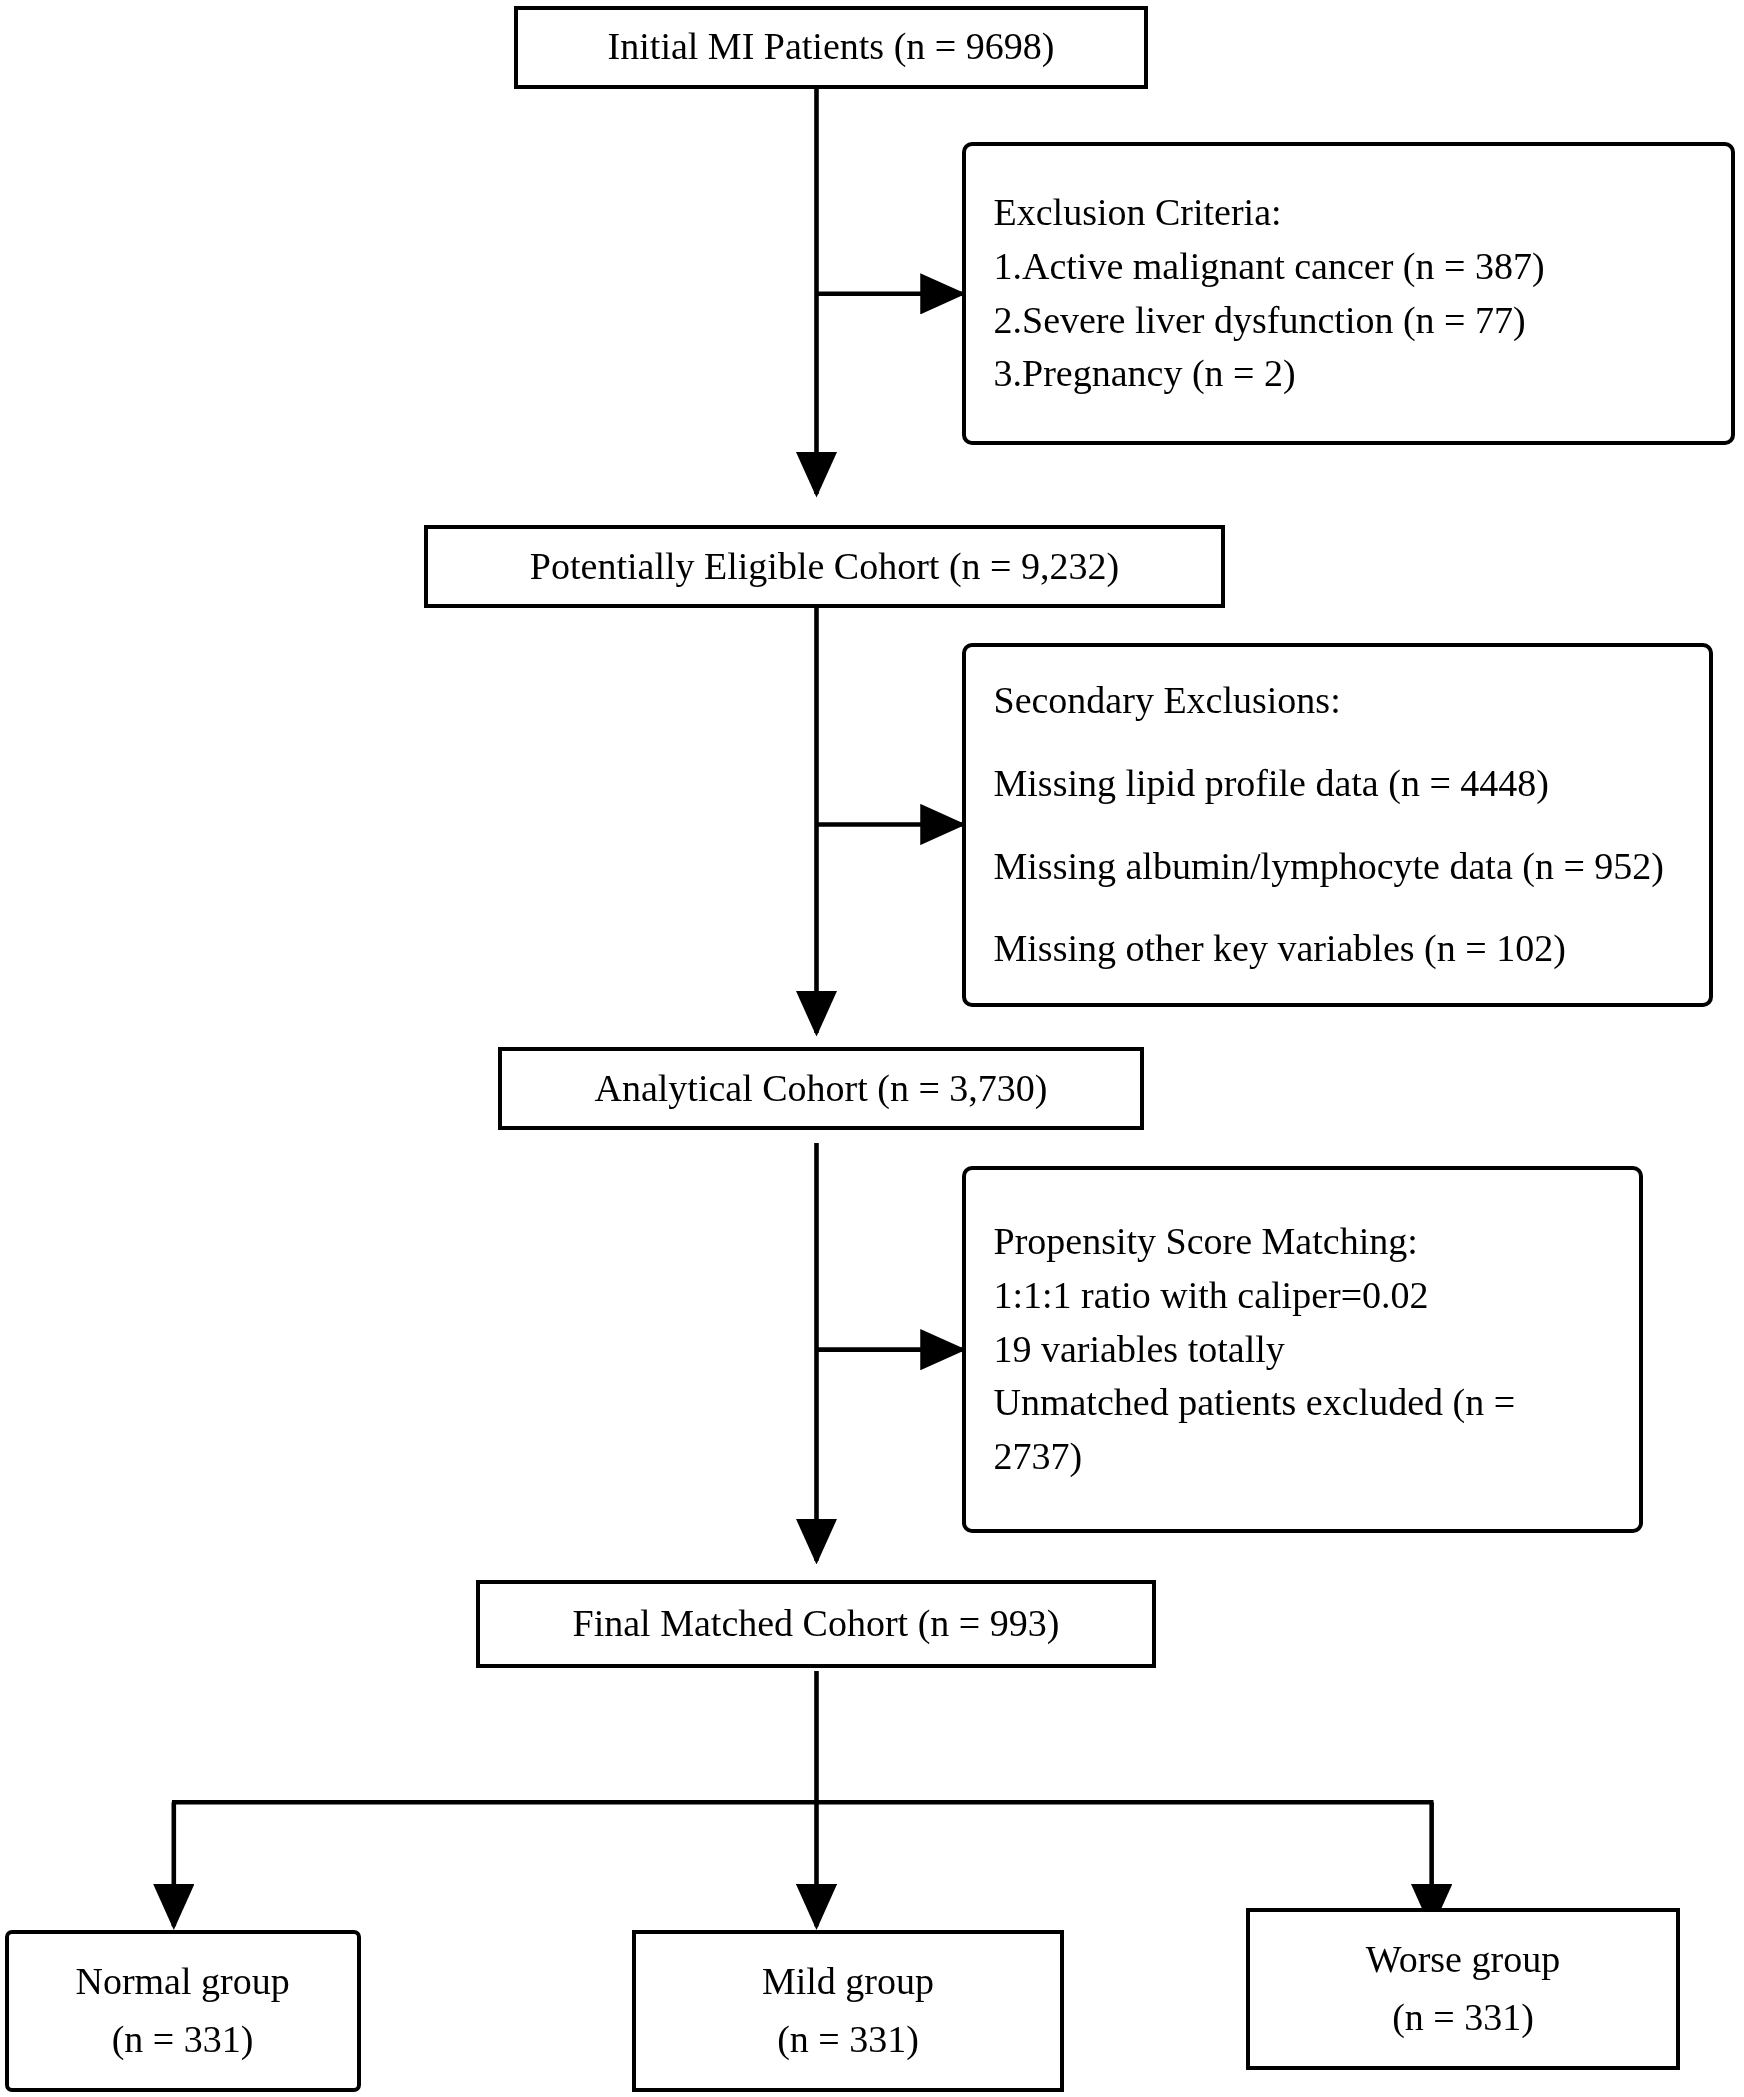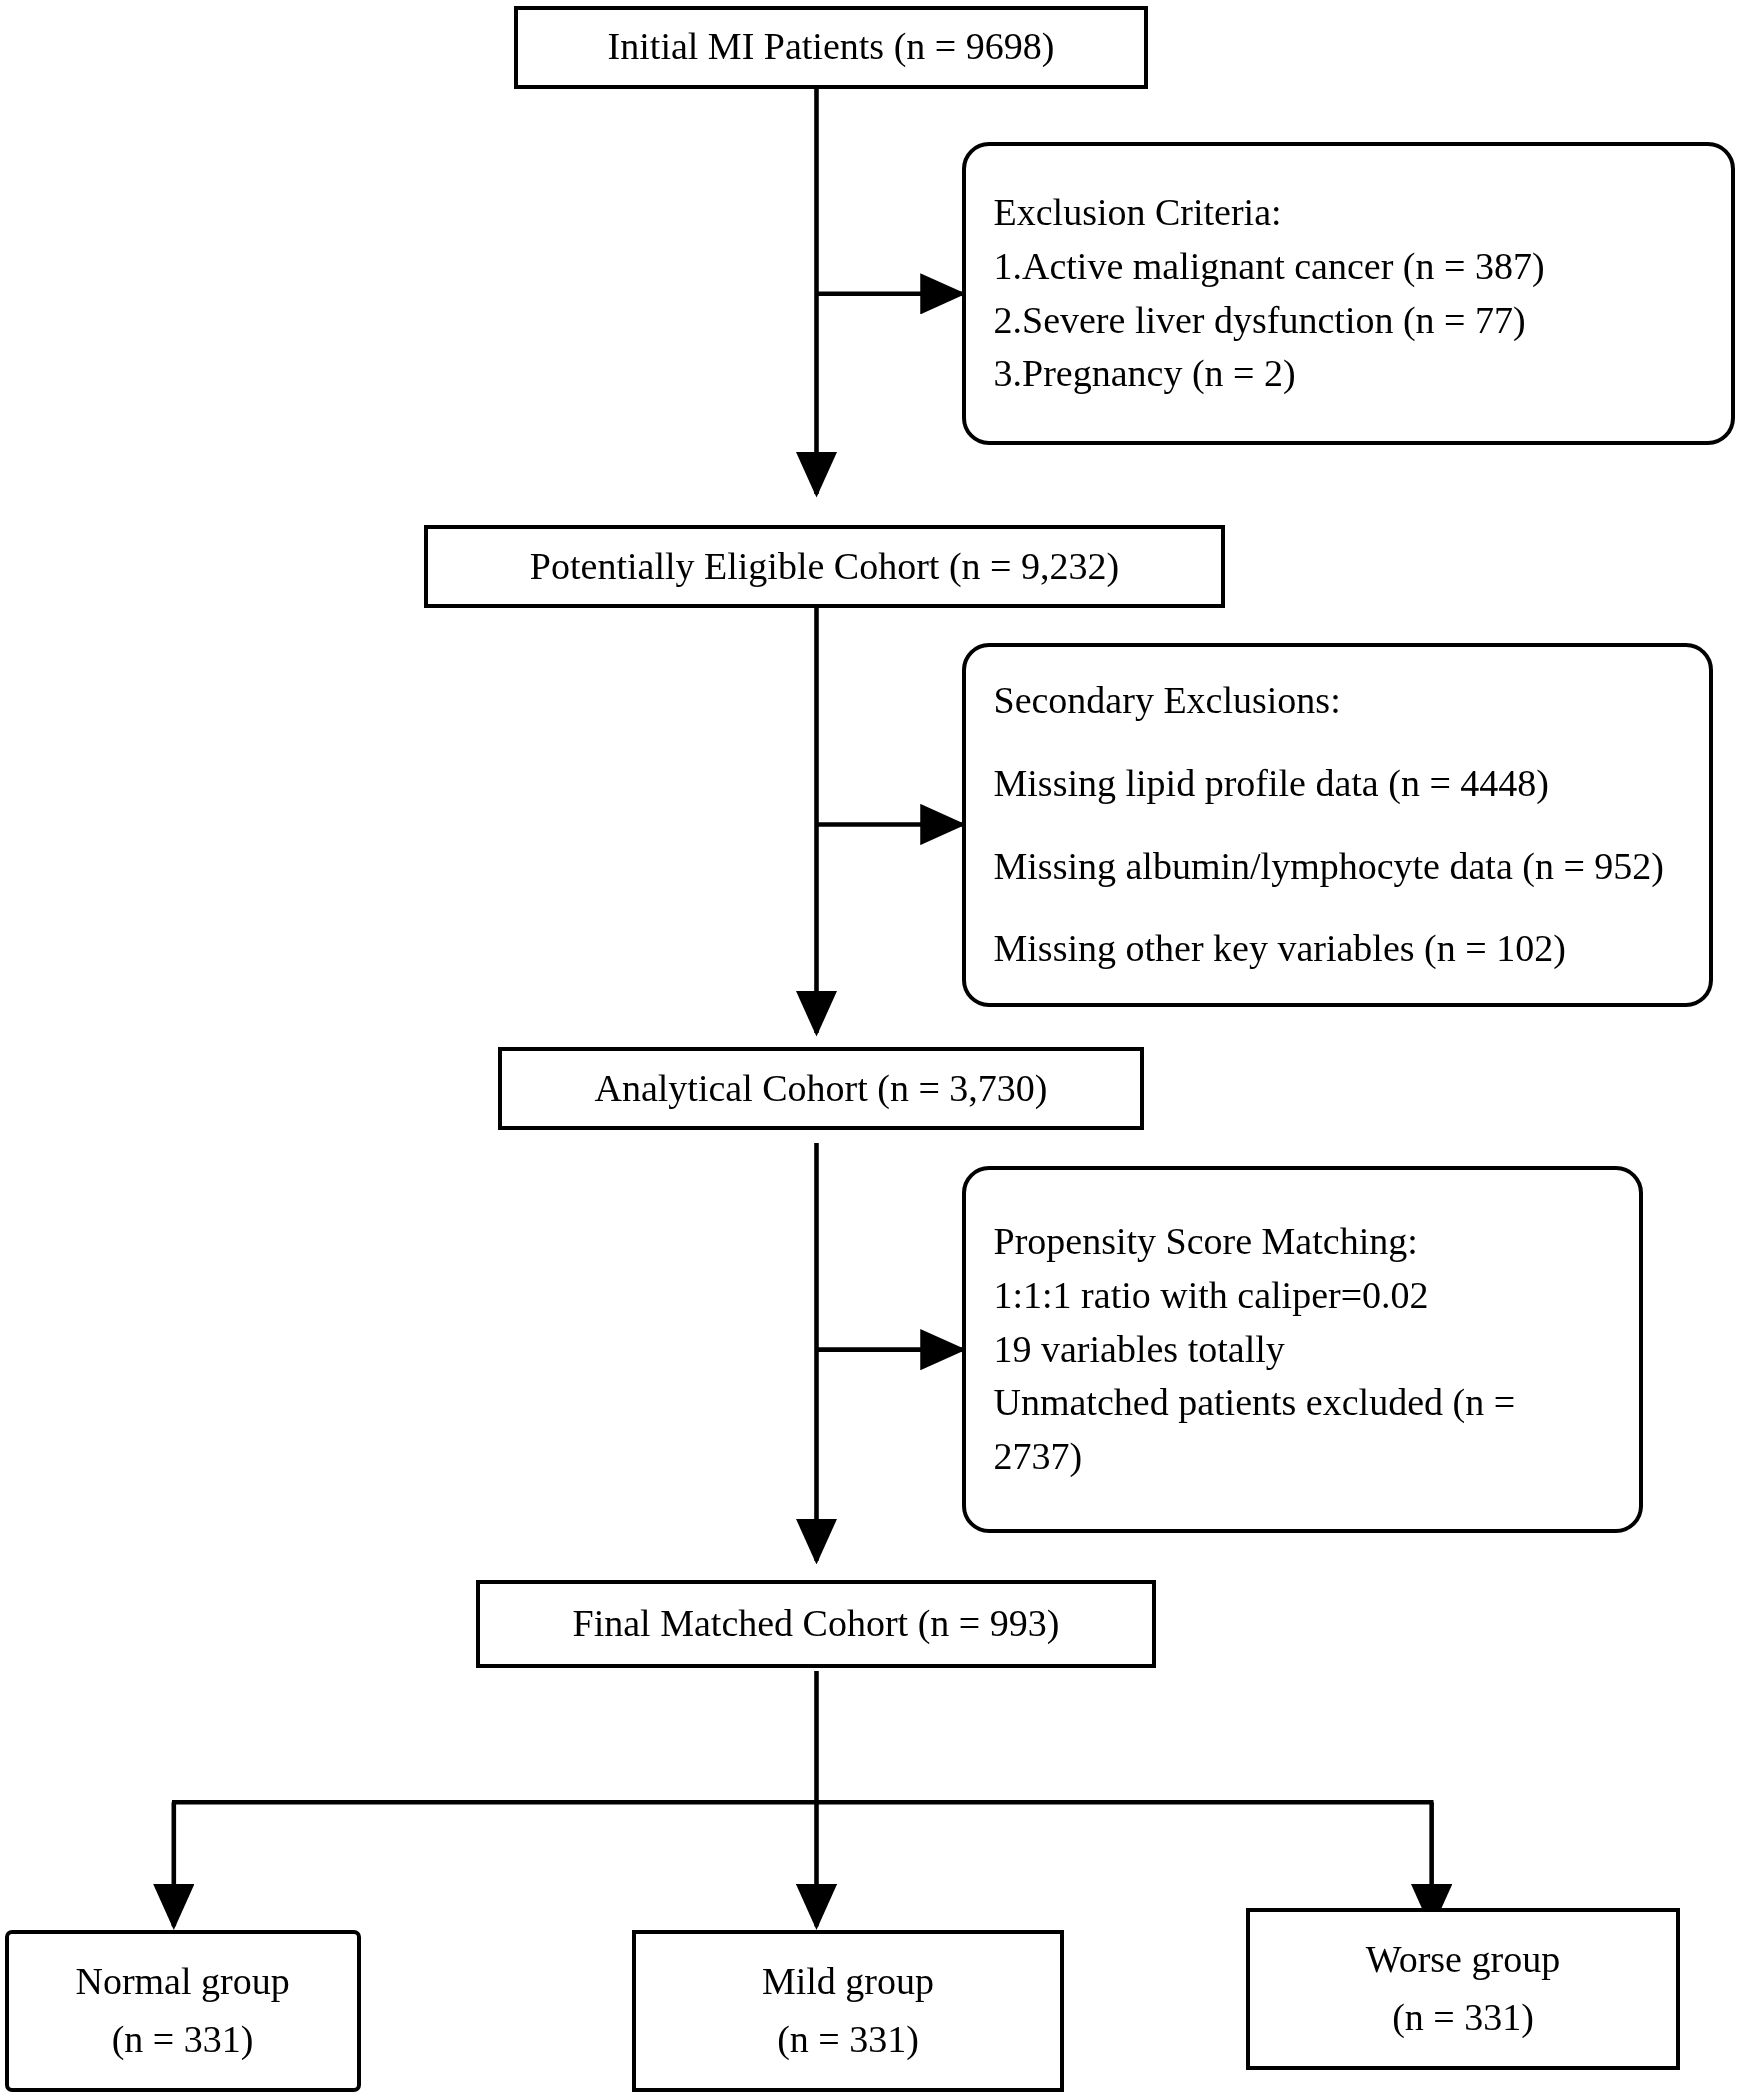--- a/index.html
+++ b/index.html
@@ -23,21 +23,21 @@
     border: 4.6px solid #000000;
     display: flex;
     flex-direction: column;
     justify-content: center;
   }
   .node.rect {
     align-items: center;
     text-align: center;
   }
   .node.rounded {
-    border-radius: 27px;
+    border-radius: 10px;
     align-items: flex-start;
     text-align: left;
     padding: 20px 27.5px;
   }
   .node .line {
     font-size: 38px;
     line-height: 1.42;
     white-space: nowrap;
     letter-spacing: 0px;
   }

